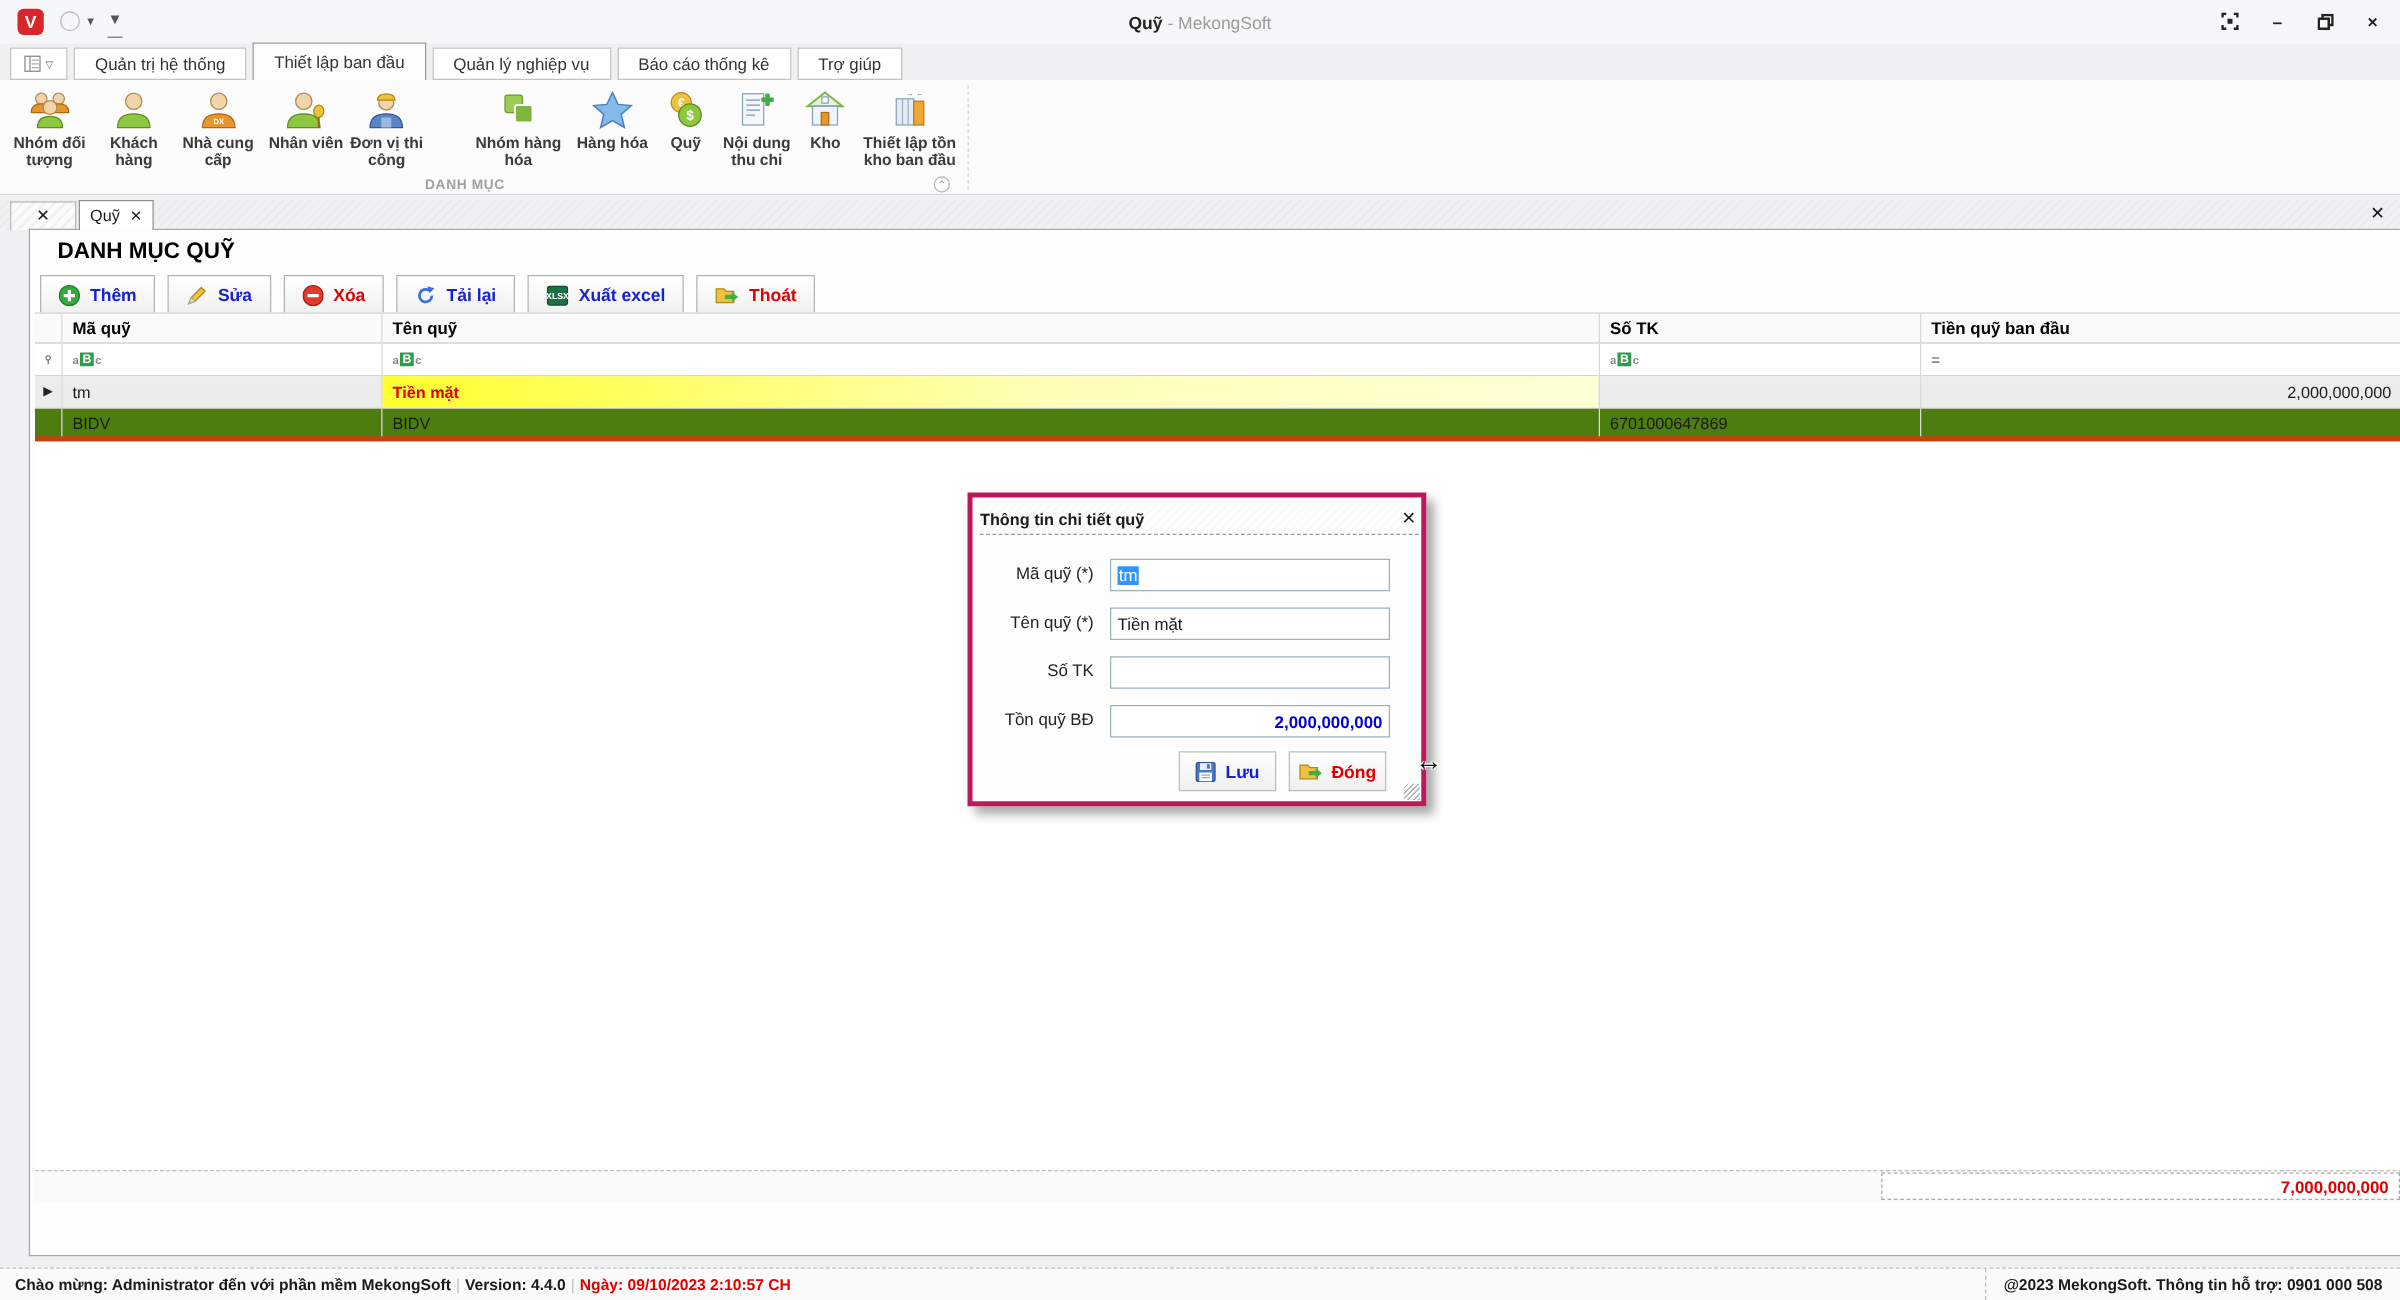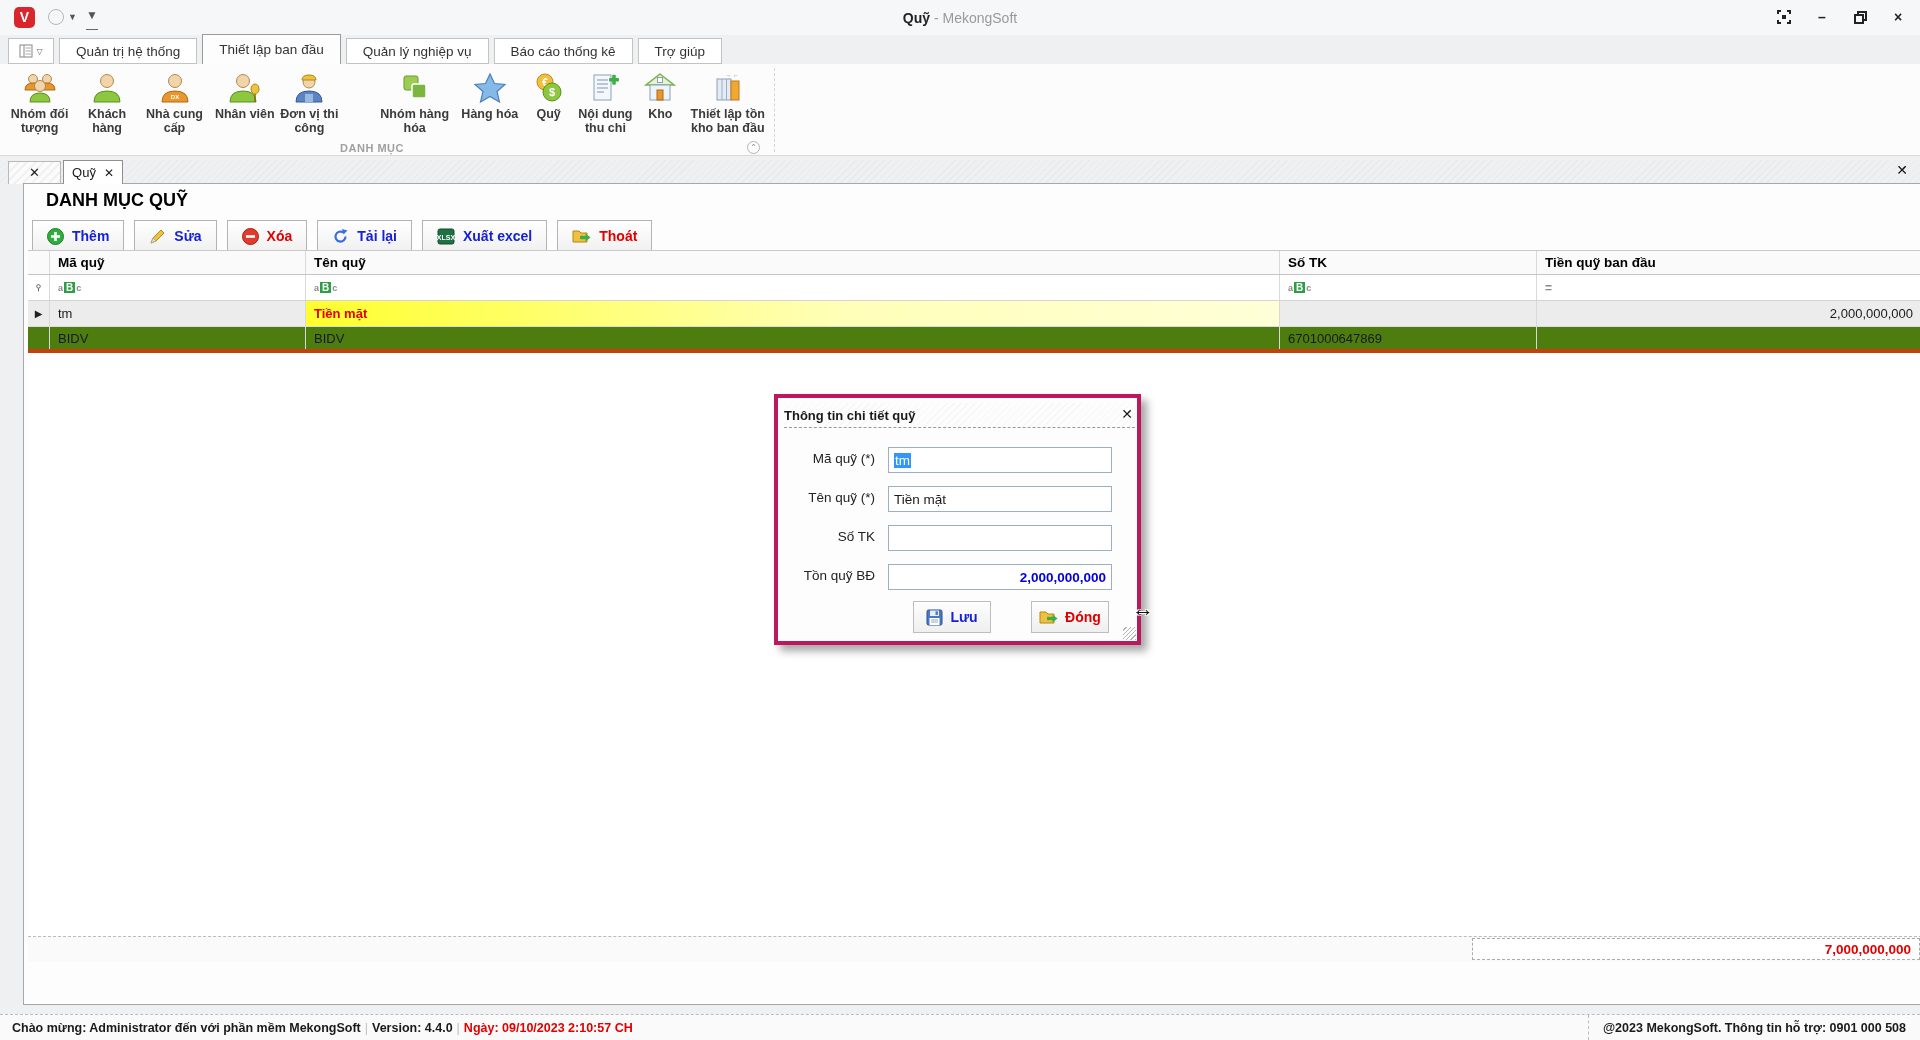--- a/index.html
+++ b/index.html
@@ -69,21 +69,21 @@
   .abc { display:inline-flex; align-items:center; font-size:9px; font-weight:bold; color:#8a8a8a; }
   .abc .mid { background:#2e9e46; color:#fff; padding:0 2px; margin:0 1px; font-size:10px; }
   .eq { color:#8a8a8a; font-weight:bold; font-size:12px; }
   .r1 { top:50px; height:26px; background:#ececec; border-bottom:1px solid #dcdcdc; }
   .r1 .c2 { background:linear-gradient(to right,#ffff2e,#ffffb8 55%,#ffffd8); }
   .r1 .hl-text { color:#e00000; font-weight:bold; }
   .r2 { top:76px; height:26px; background:#4d7c0f; border-bottom:4px solid #c2410c; }
   .num { justify-content:flex-end; }
   .row-arrow { font-size:10px; color:#222; }
   .gfooter { position:absolute; left:0; bottom:0; width:1894px; height:26px; border-top:1px dashed #bcbcbc; background:#fafafa; }
-  .total-cell { position:absolute; right:2px; bottom:2px; width:448px; height:22px; border:1px dashed #ababab; background:#fff;
+  .total-cell { position:absolute; right:2px; bottom:2px; width:415px; height:22px; border:1px dashed #ababab; background:#fff;
     display:flex; align-items:center; justify-content:flex-end; padding:0 8px; color:#e00000; font-weight:bold; font-size:13.5px; }
 
   
   .statusbar { position:absolute; left:0; top:1014px; width:1920px; height:26px; border-top:1px dashed #bdbdbd; background:#fafafa;
     display:flex; align-items:center; font-weight:bold; font-size:12.5px; }
   .sb-left { display:flex; align-items:center; gap:4px; padding-left:12px; }
   .sb-sep { color:#c0c0c0; font-weight:normal; }
   .sb-date { color:#e00000; }
   .sb-right { margin-left:auto; display:flex; align-items:center; height:100%; }
   .sb-vline { border-left:1px dashed #bdbdbd; height:100%; margin-right:14px; }
@@ -97,21 +97,21 @@
   .dlg-close { position:absolute; right:2px; top:3px; font-weight:bold; font-size:14px; }
   .fld { position:absolute; left:0; width:100%; height:26px; }
   .fld .flabel { position:absolute; right:262px; top:4px; font-size:13.5px; color:#222; white-space:nowrap; }
   .fbox { position:absolute; left:110px; top:0; width:224px; height:26px; border:1px solid #9db0c2; background:#fff;
     display:flex; align-items:center; padding:0 5px; font-size:13.5px; }
   .sel { background:#3297fd; color:#fff; padding:0 1px; }
   .fbox.money { justify-content:flex-end; color:#0000d8; font-weight:bold; }
   .dlg-buttons { position:absolute; right:28px; top:203px; display:flex; gap:10px; }
   .dbtn { width:78px; height:32px; border:1px solid #bdbdbd; background:linear-gradient(#fefefe,#efefef);
     display:flex; align-items:center; justify-content:center; gap:7px; font-size:14px; font-weight:bold; }
-  .dbtn.blue { color:#1621d6; } .dbtn.red { color:#e00000;margin-left:30px; }
+  .dbtn.blue { color:#1621d6; } .dbtn.red { color:#e00000; }
   .resize-grip { position:absolute; right:1px; bottom:1px; width:13px; height:13px;
     background:repeating-linear-gradient(135deg,transparent 0 2px,#b5b5b5 2px 3px); }
   .cursor-arrow { position:absolute; left:1132px; top:596px; font-size:22px; font-weight:bold; color:#111;
     text-shadow:-1px -1px 0 #fff,1px -1px 0 #fff,-1px 1px 0 #fff,1px 1px 0 #fff; z-index:50; }
 
   svg { display:block; }
 </style>
 </head>
 <body>
 

